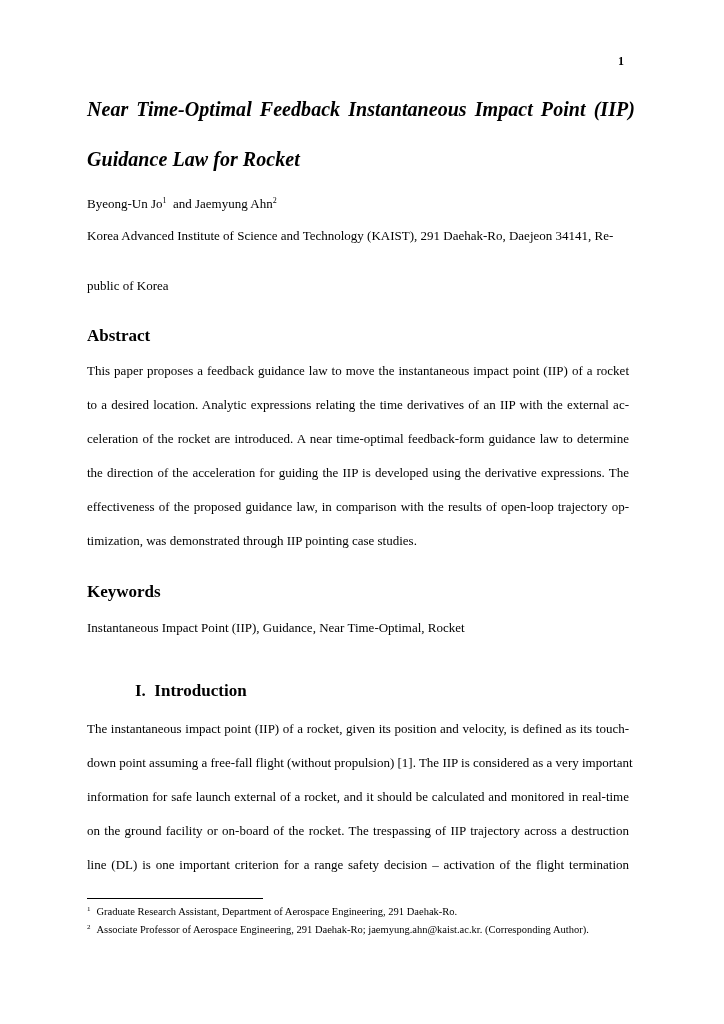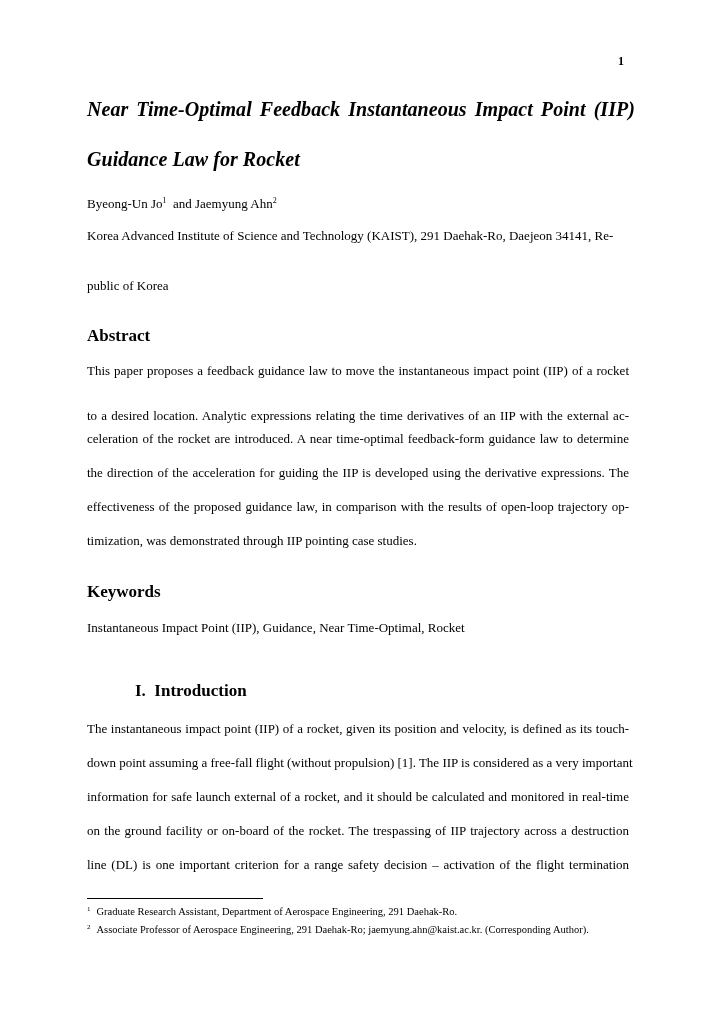--- a/index.html
+++ b/index.html
@@ -34,21 +34,21 @@
 <div class="authors">
   <span>Byeong-Un Jo</span><sup>1</sup>&nbsp;&nbsp;<span>and</span>
   <span>Jaemyung Ahn</span><sup>2</sup>
 </div>
 
 <div class="affil l1">Korea Advanced Institute of Science and Technology (KAIST), 291 Daehak-Ro, Daejeon 34141, Re-</div>
 <div class="affil l2">public of Korea</div>
 
 <div class="heading" style="top:326px">Abstract</div>
 <div class="body-line justify" style="top:363px">This paper proposes a feedback guidance law to move the instantaneous impact point (IIP) of a rocket</div>
-<div class="body-line justify" style="top:408px">to a desired location. Analytic expressions relating the time derivatives of an IIP with the external ac-</div>
+<div class="body-line justify" style="top:397px">to a desired location. Analytic expressions relating the time derivatives of an IIP with the external ac-</div>
 <div class="body-line justify" style="top:431px">celeration of the rocket are introduced. A near time-optimal feedback-form guidance law to determine</div>
 <div class="body-line justify" style="top:465px">the direction of the acceleration for guiding the IIP is developed using the derivative expressions. The</div>
 <div class="body-line justify" style="top:499px">effectiveness of the proposed guidance law, in comparison with the results of open-loop trajectory op-</div>
 <div class="body-line" style="top:533px">timization, was demonstrated through IIP pointing case studies.</div>
 
 <div class="heading" style="top:582px">Keywords</div>
 <div class="body-line" style="top:620px">Instantaneous Impact Point (IIP), Guidance, Near Time-Optimal, Rocket</div>
 
 <div class="heading" style="top:681px; white-space:pre;margin-left:48px;">I.  Introduction</div>
 <div class="body-line justify" style="top:721px">The instantaneous impact point (IIP) of a rocket, given its position and velocity, is defined as its touch-</div>

